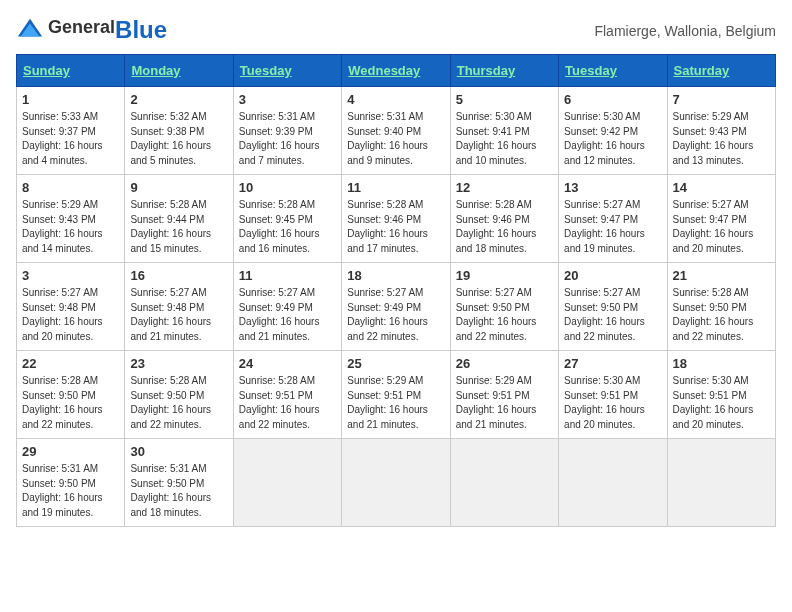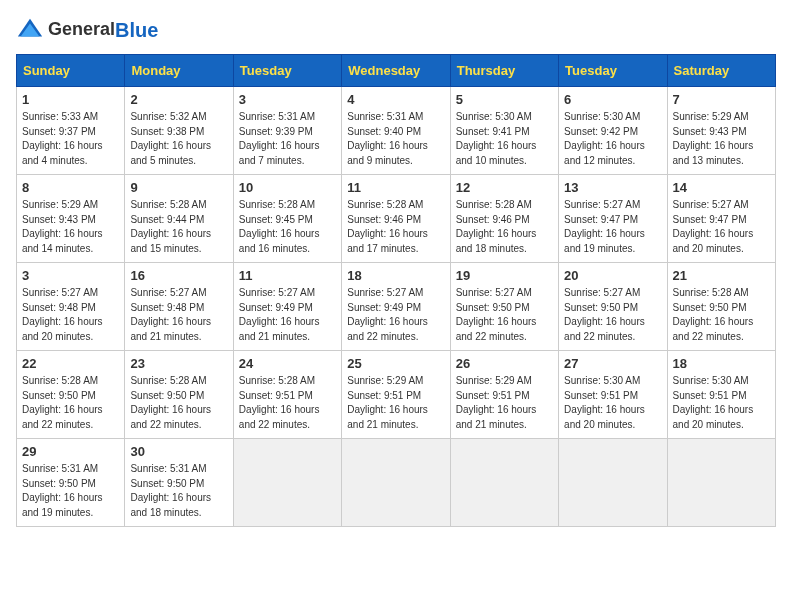--- a/index.html
+++ b/index.html
@@ -21,21 +21,21 @@
       align-items: center;
       gap: 4px;
     }
     .logo-text-general {
       font-size: 18px;
       font-weight: bold;
       color: #333;
       line-height: 1;
     }
     .logo-text-blue {
-      font-size: 20px;
+      font-size: 24px;
       font-weight: bold;
       color: #1565C0;
       line-height: 1;
     }
     .logo-icon {
       width: 28px;
       height: 28px;
     }
     .title-block {
       text-align: right;
@@ -50,26 +50,27 @@
       color: #555;
       margin-top: 2px;
     }
     table {
       width: 100%;
       border-collapse: collapse;
       table-layout: fixed;
     }
     thead tr th {
       background-color: #1565C0;
-      color: #fde047;
+      color: #86efac;
       font-size: 13px;
       font-weight: bold;
       padding: 8px 6px;
       text-align: left;
       border: 1px solid #0d47a1;
+      text-decoration: underline;
     }
     tbody tr td {
       border: 1px solid #ccc;
       vertical-align: top;
       padding: 5px 5px 6px 5px;
       font-size: 10.5px;
       color: #333;
       background: #fff;
       height: 88px;
     }
@@ -98,20 +99,21 @@
       <polygon points="15,8 25,22 5,22" fill="#42A5F5"></polygon>
     </svg>
     <div>
       <div style="display:flex; gap:0;">
         <span class="logo-text-general">General</span>
         <span class="logo-text-blue">Blue</span>
       </div>
     </div>
   </div>
   <div class="title-block">
+    <div class="location">Flamierge, Wallonia, Belgium</div>
   </div>
 </div>
 
 <table>
   <thead>
     <tr id="header-row">
         <th>Sunday</th>
         <th>Monday</th>
         <th>Tuesday</th>
         <th>Wednesday</th>

